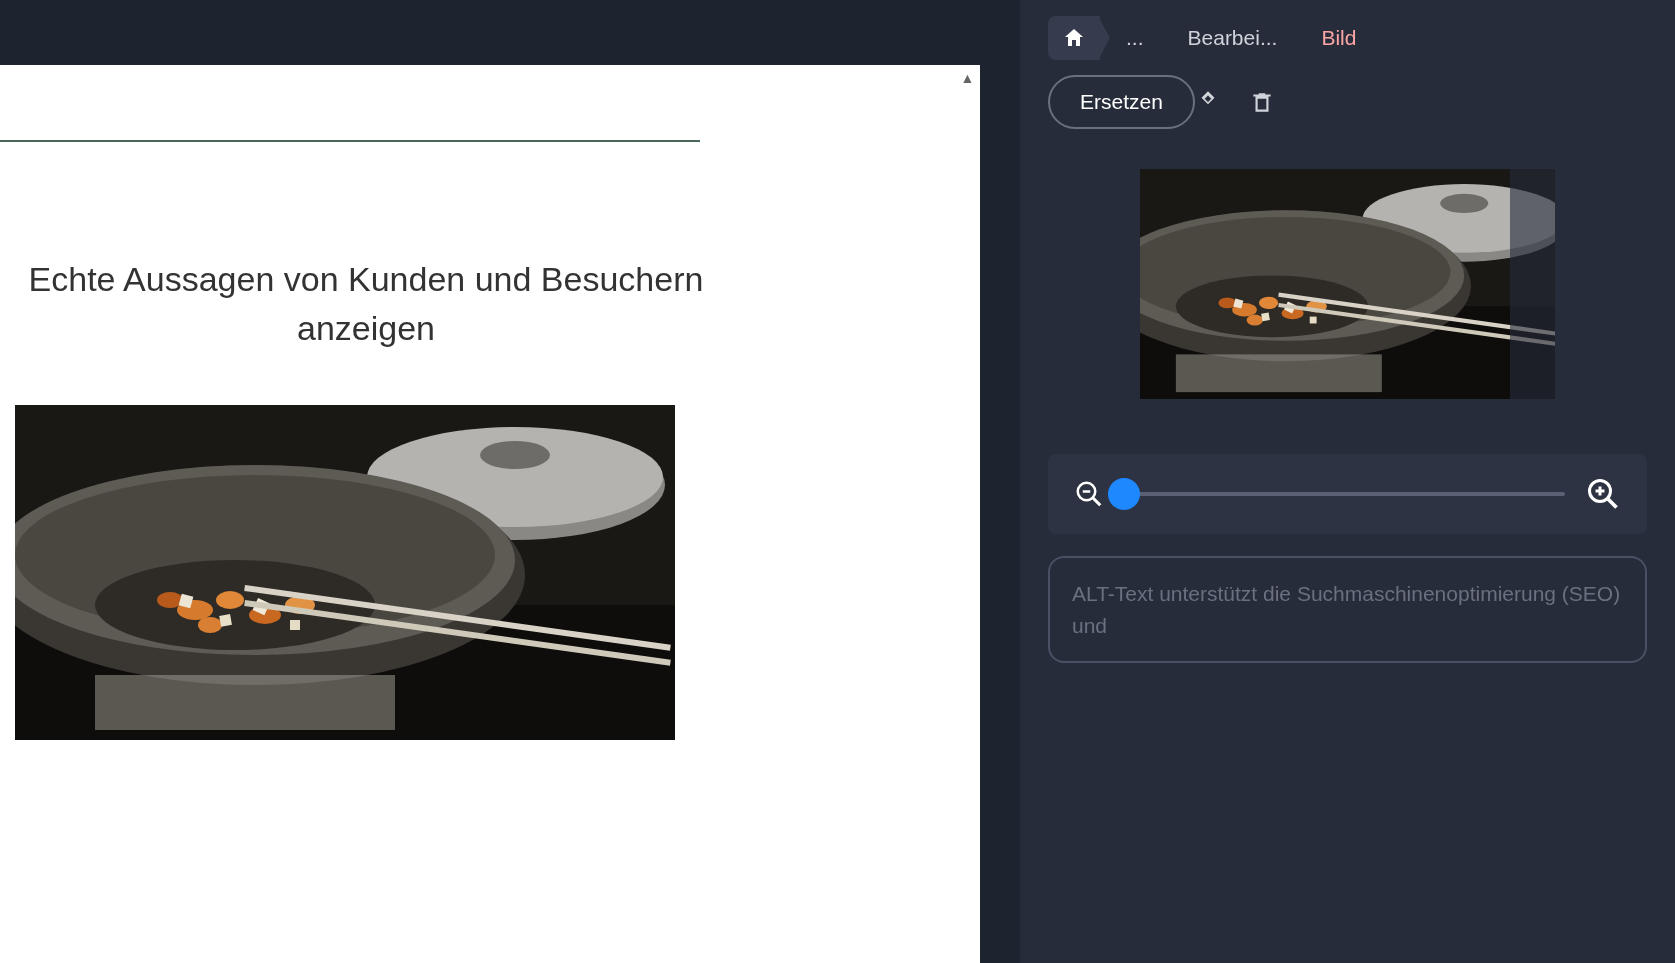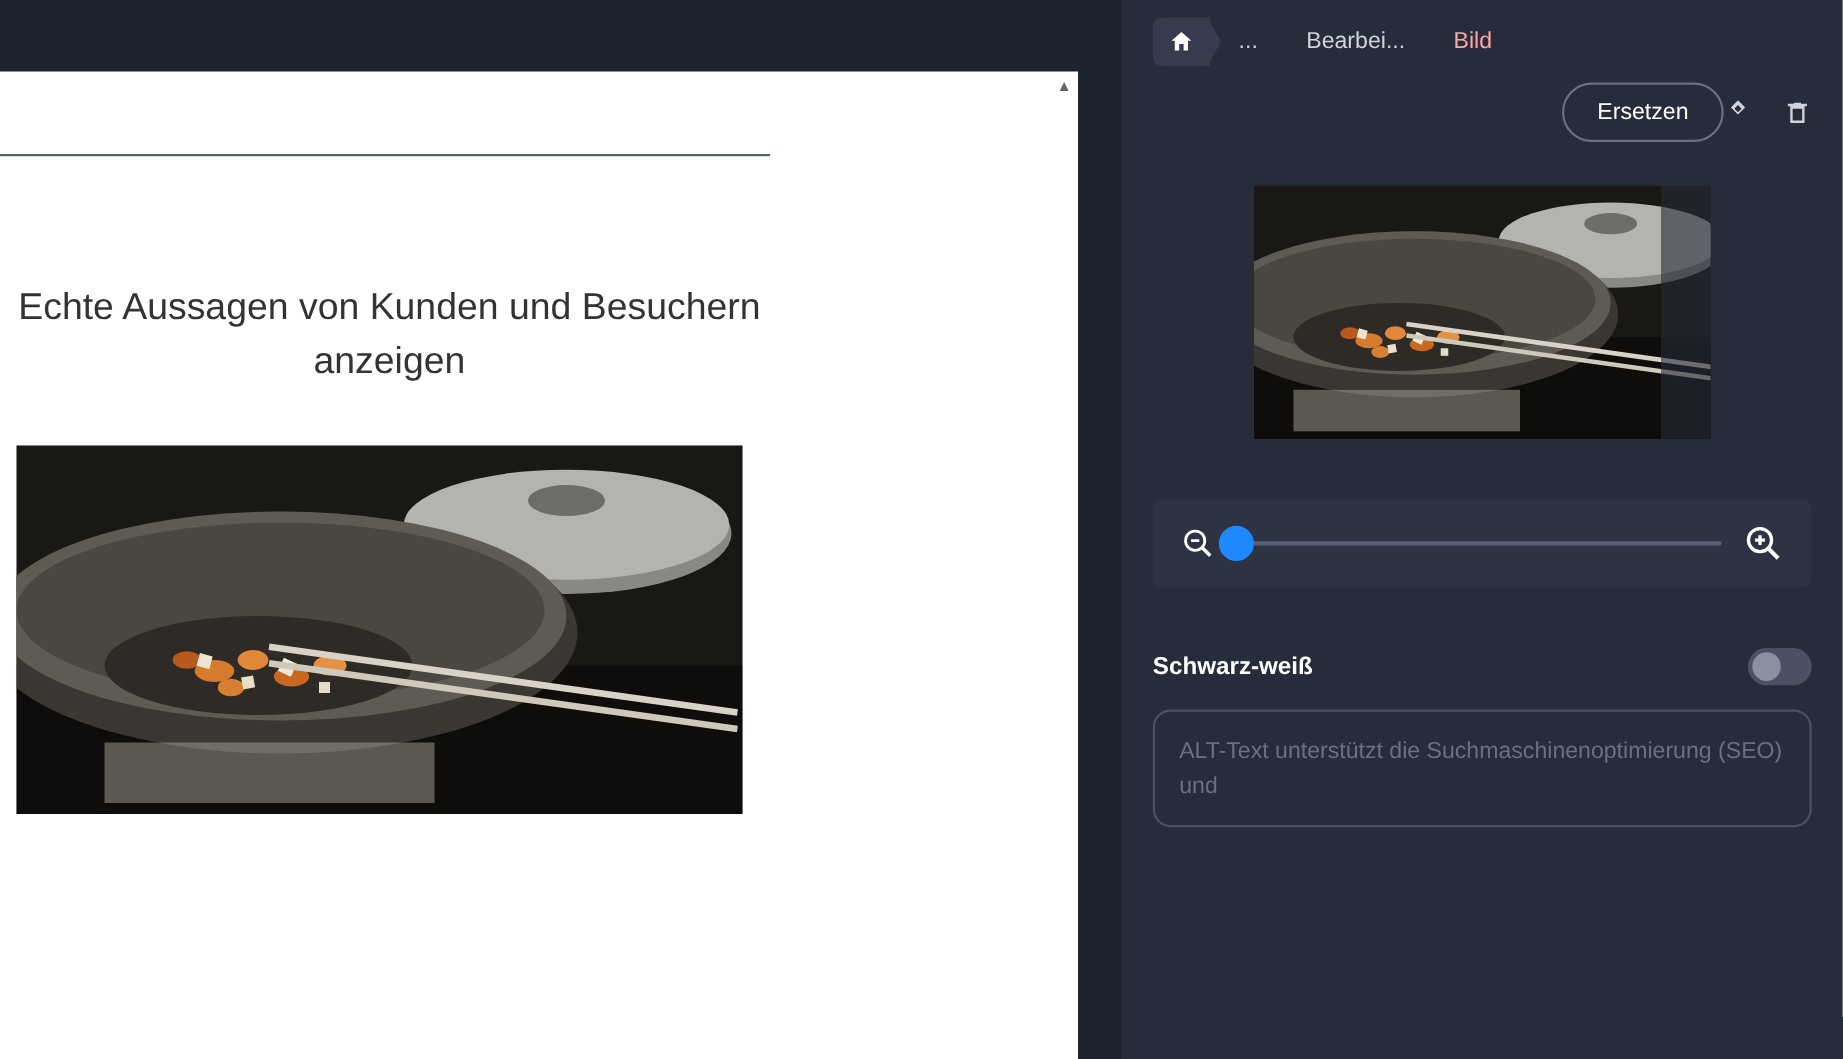--- a/index.html
+++ b/index.html
@@ -50,21 +50,21 @@
   position: absolute;
   top: 0;
   left: 0;
   width: 700px;
   height: 2px;
   background: #4a6858;
 }
 .content-heading {
   position: absolute;
   top: 115px;
-  left: 4px;
+  left: 16px;
   width: 700px;
   text-align: center;
   font-size: 34px;
   font-weight: 400;
   color: #333;
   line-height: 1.45;
 }
 .content-image {
   position: absolute;
   top: 265px;
@@ -120,21 +120,21 @@
 .section-label {
   font-size: 22px;
   font-weight: 600;
   color: #fff;
   margin-top: 40px;
   margin-bottom: 30px;
 }
 .action-row {
   display: flex;
   align-items: center;
-  justify-content: flex-end;
+  justify-content: flex-start;
 }
 .replace-btn {
   border: 2px solid #6a7080;
   background: transparent;
   color: #fff;
   font-size: 21px;
   font-weight: 500;
   padding: 13px 30px;
   border-radius: 30px;
   cursor: pointer;
@@ -352,21 +352,15 @@
       <div class="zoom-handle"></div>
     </div>
     <svg class="zoom-icon" viewBox="0 0 24 24" style="width:36px;height:36px">
       <circle cx="10" cy="10" r="7" fill="none" stroke="#fff" stroke-width="2"></circle>
       <line x1="15" y1="15" x2="21" y2="21" stroke="#fff" stroke-width="2.5"></line>
       <line x1="7" y1="10" x2="13" y2="10" stroke="#fff" stroke-width="2"></line>
       <line x1="10" y1="7" x2="10" y2="13" stroke="#fff" stroke-width="2"></line>
     </svg>
   </div>
 
-  <div class="toggle-row">
-    <div class="toggle-label">Schwarz-weiß</div>
-    <div class="toggle-switch">
-      <div class="toggle-knob"></div>
-    </div>
-  </div>
 
   <div class="alt-textarea">ALT-Text unterstützt die Suchmaschinenoptimierung (SEO) und</div>
 </div>
 
 </body></html>

